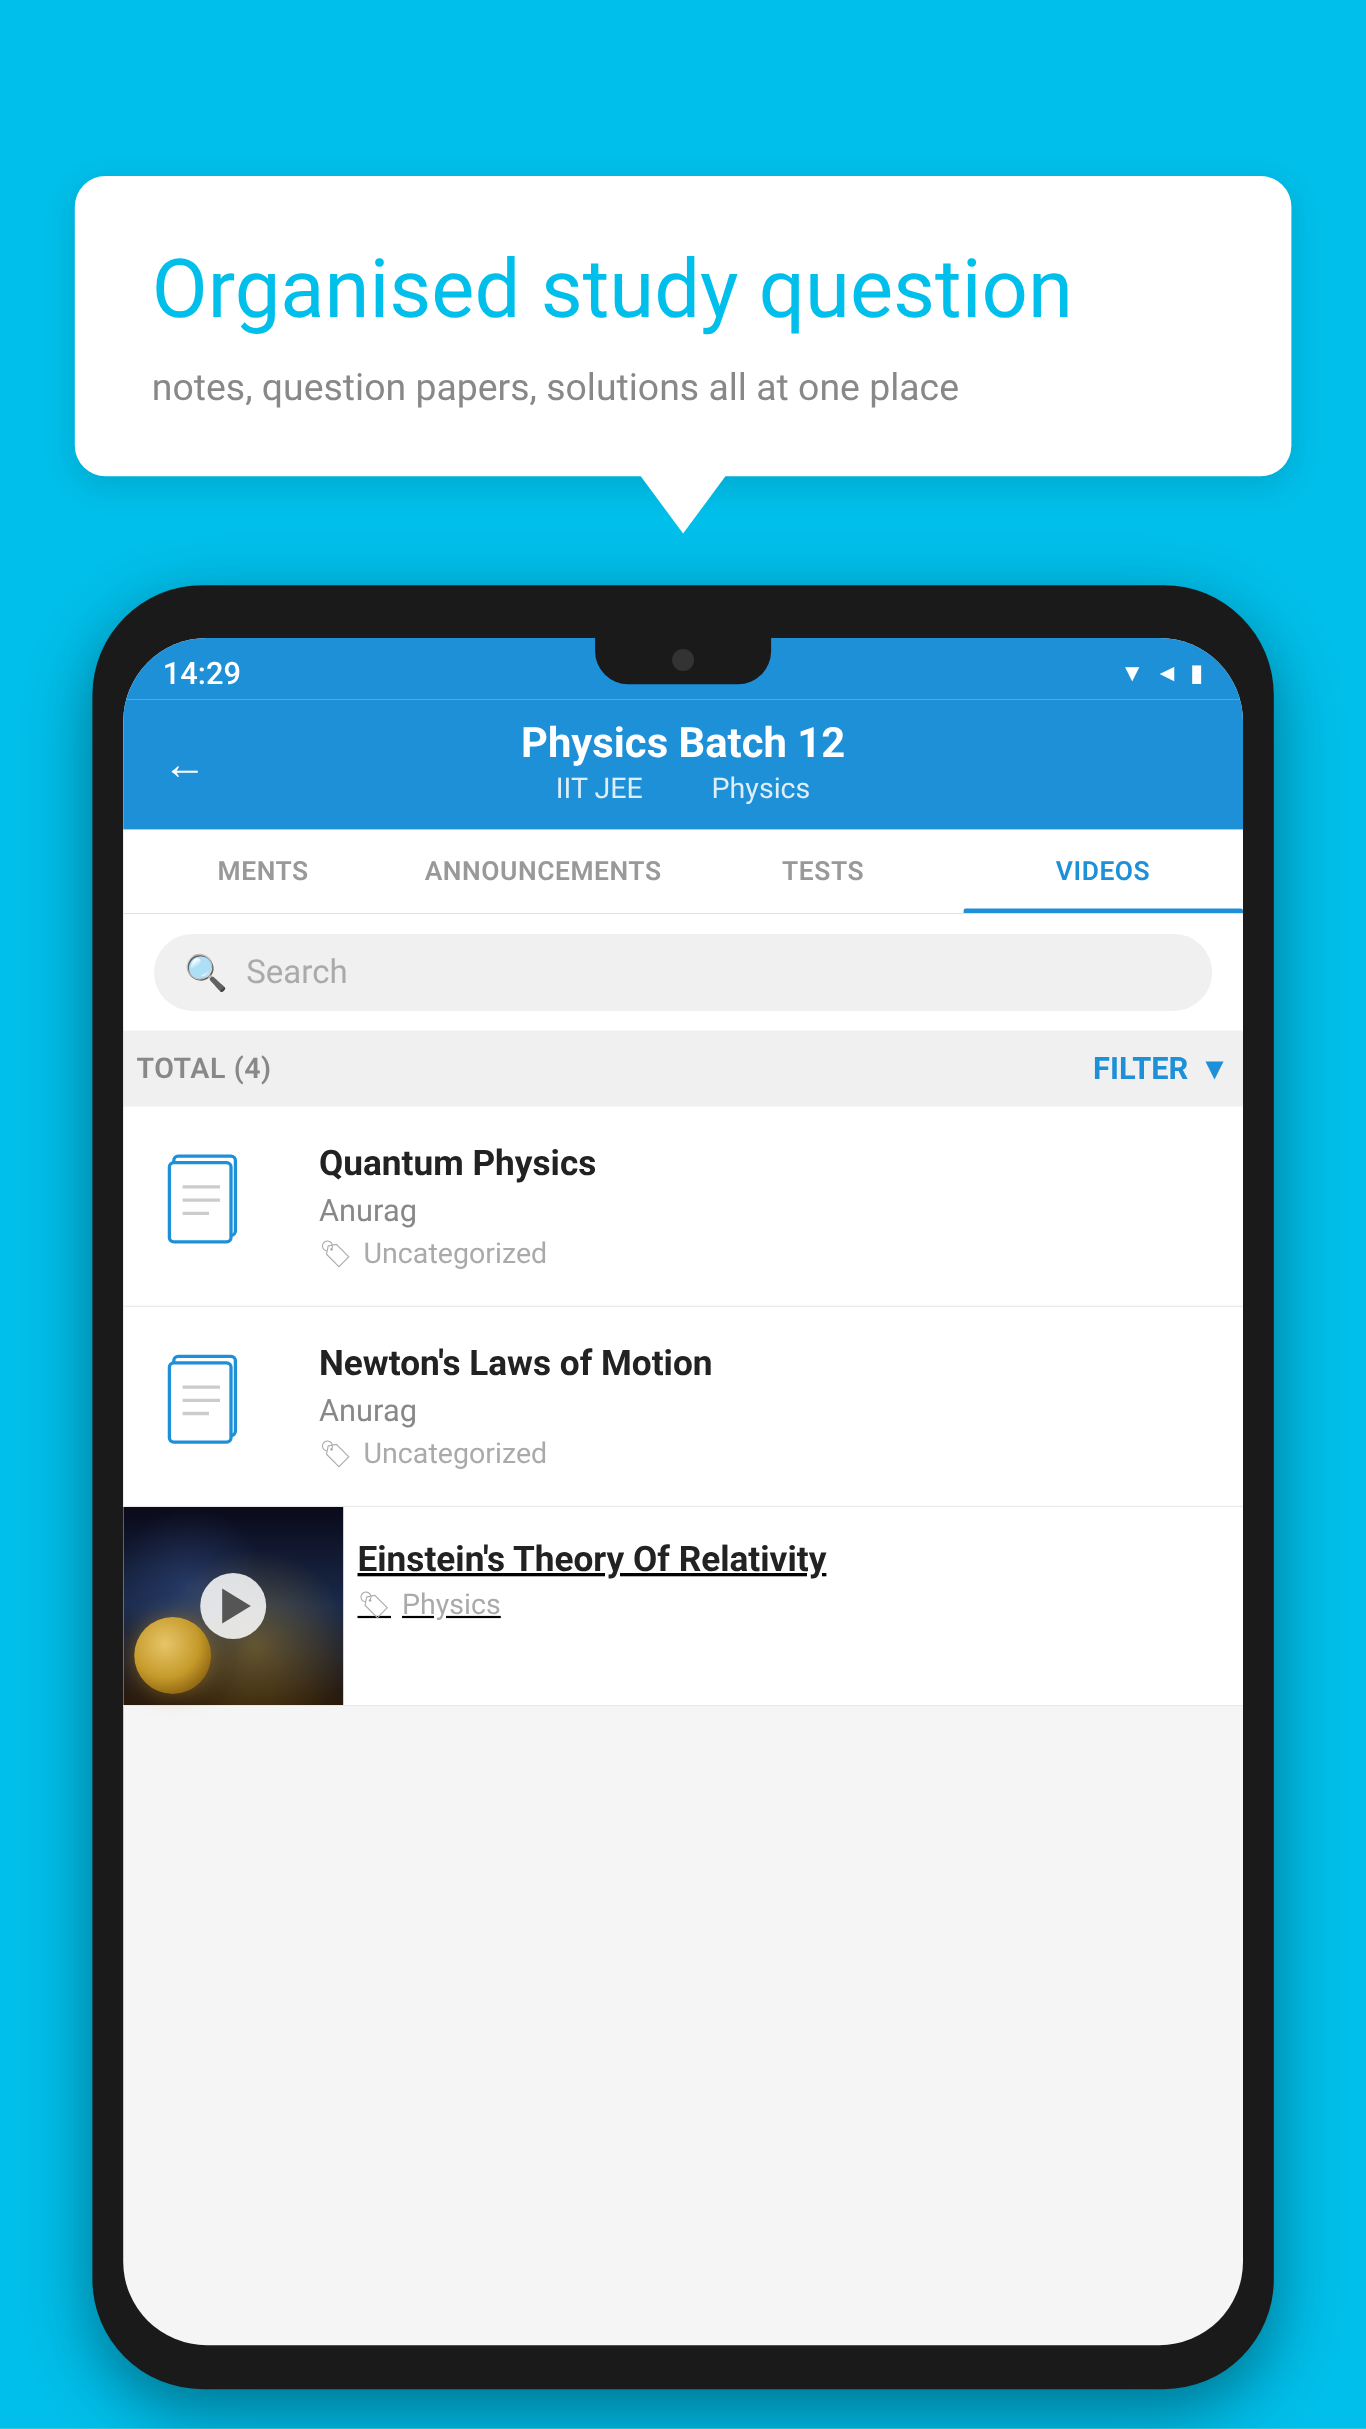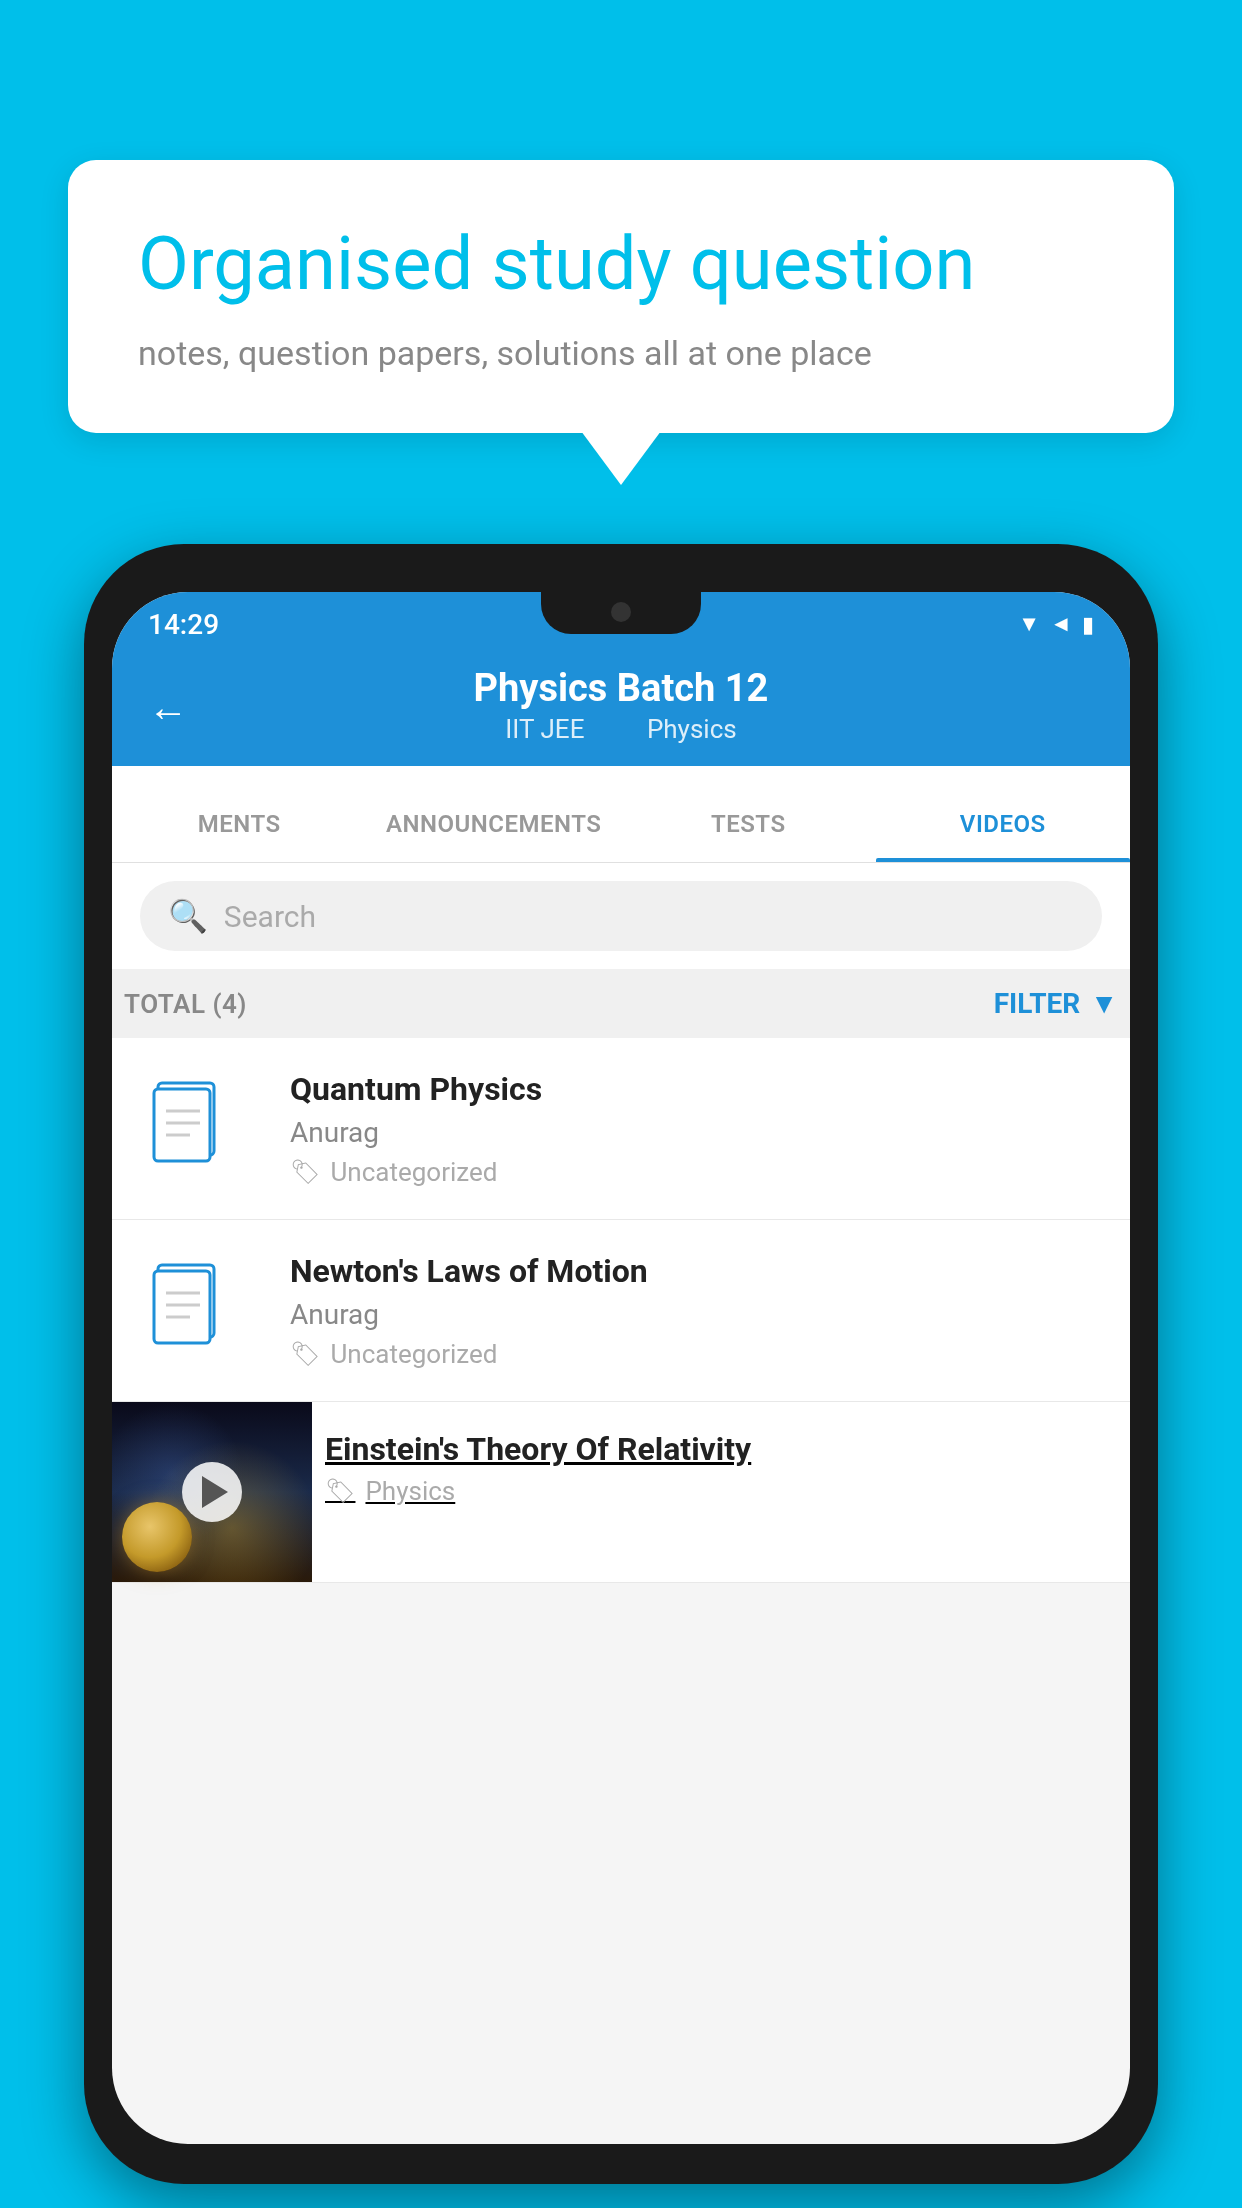--- a/index.html
+++ b/index.html
@@ -52,21 +52,21 @@
 
     .bubble-subtitle {
       color: #888;
       font-size: 34px;
       font-weight: 400;
     }
 
     
     .phone-frame {
       position: absolute;
-      top: 544px;
+      top: 532px;
       left: 84px;
       width: 1074px;
       height: 1640px;
       background: #1a1a1a;
       border-radius: 100px;
       box-shadow: 0 20px 60px rgba(0,0,0,0.4);
       overflow: hidden;
     }
 
     
@@ -179,21 +179,20 @@
     .tab-item {
       flex: 1;
       text-align: center;
       padding: 24px 8px;
       font-size: 24px;
       font-weight: 600;
       color: #999;
       letter-spacing: 0.5px;
       position: relative;
       white-space: nowrap;
-      margin-top: 20px;
     }
 
     .tab-item.active {
       color: #1E90D8;
     }
 
     .tab-item.active::after {
       content: '';
       position: absolute;
       bottom: 0;

